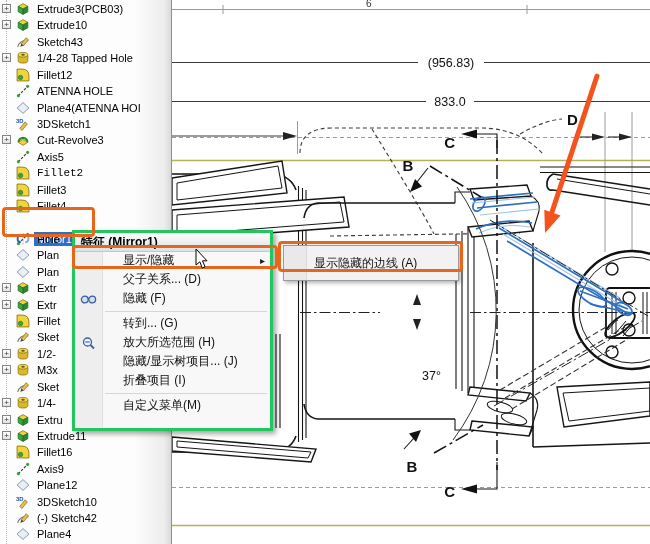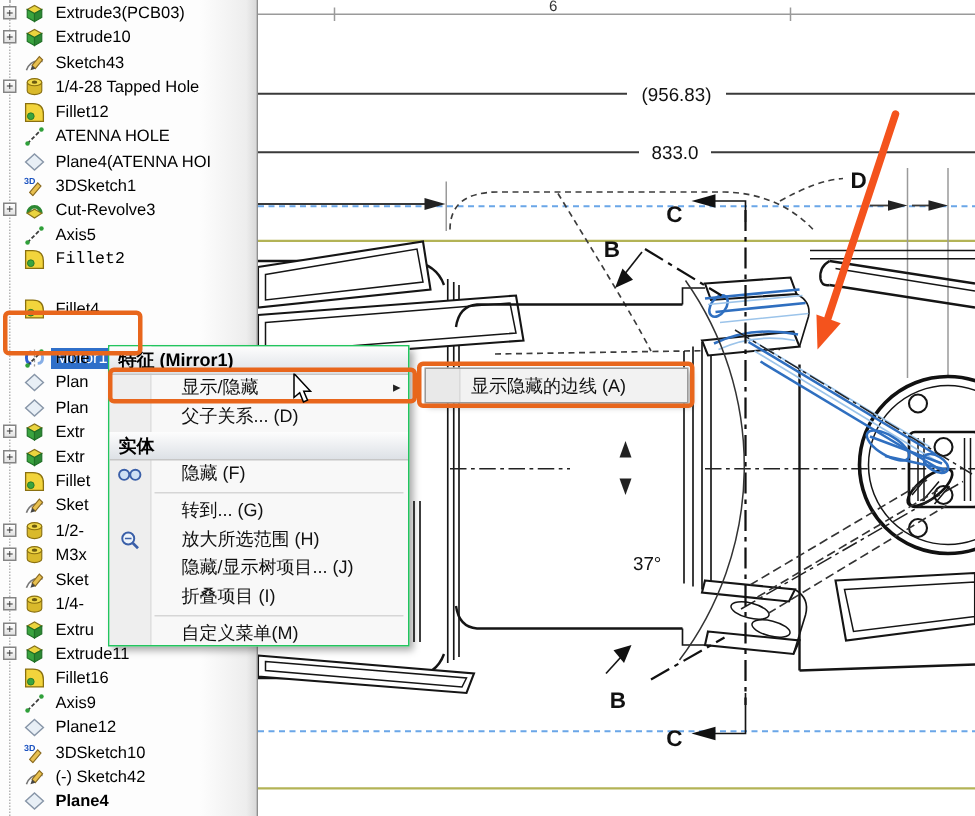--- a/index.html
+++ b/index.html
@@ -40,38 +40,38 @@
   .expander{position:absolute;left:2px;top:3px;width:9px;height:9px;border:1px solid #848484;
     background:linear-gradient(#fff,#e2e2e2);font-size:8px;line-height:7px;text-align:center;
     color:#333;box-sizing:border-box}
   .tree-icon{position:absolute;left:16px;top:1px;width:14px;height:14px}
   .tree-icon svg{width:14px;height:14px;display:block}
   .tree-label{position:absolute;left:34px;top:1px;padding:0 3px;line-height:14px}
   .tree-row.selected .tree-label{background:var(--sel,#2f6fc9);color:#fff}
 
   
   #context-menu{position:absolute;left:72px;top:230px;width:201px;height:201px;z-index:3;
-    background:#f8f8f8;border:1px solid #22c55e;box-shadow:3px 3px 5px rgba(0,0,0,.35);
+    background:#f8f8f8;border:3px solid #22c55e;box-shadow:3px 3px 5px rgba(0,0,0,.35);
     box-sizing:border-box;overflow:hidden}
   .menu-icon-col{position:absolute;left:0;top:0;bottom:0;width:27px;background:#eeeeee;
     border-right:1px solid #e0e0e0}
   #menu-rows{position:absolute;left:0;top:0;width:100%}
   .menu-header{position:relative;height:18px;display:flex;align-items:center;font-weight:bold;
     font-size:12px;padding-left:6px;color:#000;
     background:linear-gradient(#fdfdfd,#dde1e6);border-bottom:1px solid #c6c6c6}
   .menu-row{position:relative;height:19px;display:flex;font-size:12px;
     color:#111;padding-left:48px}
   .menu-row .mi{position:absolute;left:5px;top:2px;width:17px;height:14px}
   .menu-row .mi svg{width:17px;height:14px;display:block}
   .submenu-arrow{position:absolute;right:5px;top:3px;font-size:10px;color:#222}
   .menu-sep{position:relative;height:6px}
   .menu-sep::after{content:"";position:absolute;left:30px;right:3px;top:2px;border-top:1px solid #d6d6d6}
 
   
-  #submenu{position:absolute;left:283px;top:245px;width:176px;height:24px;z-index:4;
+  #submenu{position:absolute;left:283px;top:245px;width:176px;height:36px;z-index:4;
     background:#f2f2f2;border:1px solid #9a9a9a;box-shadow:2px 2px 4px rgba(0,0,0,.3);
     box-sizing:border-box}
   .submenu-icon-col{position:absolute;left:0;top:0;bottom:0;width:22px;background:#e9e9e9;
     border-right:1px solid #dadada}
   .submenu-item{position:absolute;left:0;top:0;right:0;bottom:0;padding-left:30px;font-size:12px;
     color:#111;display:flex;align-items:center}
 
   
   .obox{position:absolute;border:3px solid var(--accent,#e8661c);border-radius:4px;z-index:6;
     pointer-events:none;box-sizing:border-box}
@@ -354,20 +354,29 @@
       </div>
       <div class="tree-row" style="top: 165.2px; font-family: Liberation Mono, monospace;">
         <span class="tree-icon">
           <svg viewBox="0 0 13 13">
             <path d="M1,12 H12 V7.5 Q12,1 5.5,1 H1 Z" fill="#f2d43c" stroke="#8a7010" stroke-width="0.8"></path>
             <circle cx="4.2" cy="8.8" r="2.1" fill="#3aa43f" stroke="#1e6f25" stroke-width="0.5"></circle>
           </svg>
         </span>
         <span class="tree-label">Fillet2</span>
       </div>
+      <div class="tree-row" style="top: 181.62px;">
+        <span class="tree-icon">
+          <svg viewBox="0 0 13 13">
+            <path d="M1,12 H12 V7.5 Q12,1 5.5,1 H1 Z" fill="#f2d43c" stroke="#8a7010" stroke-width="0.8"></path>
+            <circle cx="4.2" cy="8.8" r="2.1" fill="#3aa43f" stroke="#1e6f25" stroke-width="0.5"></circle>
+          </svg>
+        </span>
+        <span class="tree-label">Fillet3</span>
+      </div>
       <div class="tree-row" style="top: 198.04px;">
         <span class="tree-icon">
           <svg viewBox="0 0 13 13">
             <path d="M1,12 H12 V7.5 Q12,1 5.5,1 H1 Z" fill="#f2d43c" stroke="#8a7010" stroke-width="0.8"></path>
             <circle cx="4.2" cy="8.8" r="2.1" fill="#3aa43f" stroke="#1e6f25" stroke-width="0.5"></circle>
           </svg>
         </span>
         <span class="tree-label">Fillet4</span>
       </div>
       <div class="tree-row selected" style="top: 231px;">
@@ -551,21 +560,21 @@
       <div class="tree-row" style="top: 510.02px;">
         <span class="tree-icon">
           <svg viewBox="0 0 13 13">
             <path d="M1.5,11 Q4,4 11.5,5.5" stroke="#777" fill="none" stroke-width="1"></path>
             <polygon points="5,8 9.5,2.5 11.5,4.5 7,10" fill="#e8c050" stroke="#8a6a20" stroke-width="0.7"></polygon>
             <polygon points="5,8 7,10 4,11" fill="#444"></polygon>
           </svg>
         </span>
         <span class="tree-label">(-) Sketch42</span>
       </div>
-      <div class="tree-row" style="top: 526.44px; font-weight: bold;">
+      <div class="tree-row" style="top: 526.44px;">
         <span class="tree-icon">
           <svg viewBox="0 0 13 13">
             <polygon points="6.5,1.5 12,6.5 6.5,11.5 1,6.5" fill="#e4ecf4" fill-opacity="0.85" stroke="#8896a8" stroke-width="0.9"></polygon>
           </svg>
         </span>
         <span class="tree-label">Plane4</span>
       </div>
     </div>
 
   <div id="context-menu">
@@ -573,23 +582,20 @@
     <div id="menu-rows">
         <div class="menu-header">
           <span>特征 (Mirror1)</span>
         </div>
         <div class="menu-row">
           <span>显示/隐藏</span>
           <span class="submenu-arrow">▸</span>
         </div>
         <div class="menu-row">
           <span>父子关系... (D)</span>
-        </div>
-        <div class="menu-header">
-          <span>实体</span>
         </div>
         <div class="menu-row">
           <span class="mi">
             <svg viewBox="0 0 16 12">
               <circle cx="4.5" cy="6.5" r="3.2" fill="#cfe0f4" stroke="#3a5fa8" stroke-width="1.2"></circle>
               <circle cx="11.5" cy="6.5" r="3.2" fill="#cfe0f4" stroke="#3a5fa8" stroke-width="1.2"></circle>
               <path d="M7.7,6 Q8,4.8 8.3,6" fill="none" stroke="#3a5fa8" stroke-width="1.1"></path>
             </svg>
           </span>
           <span>隐藏 (F)</span>

